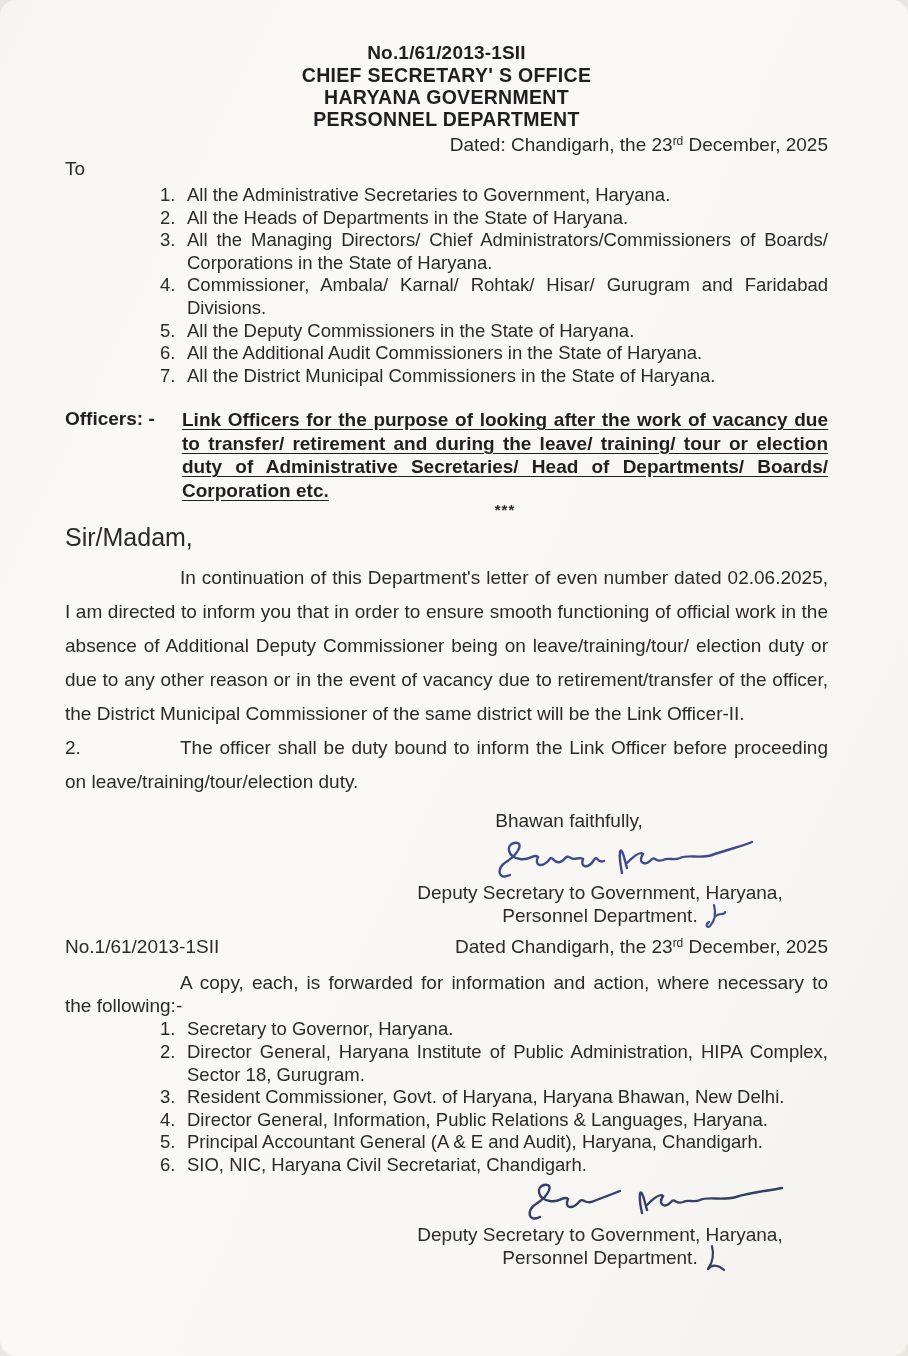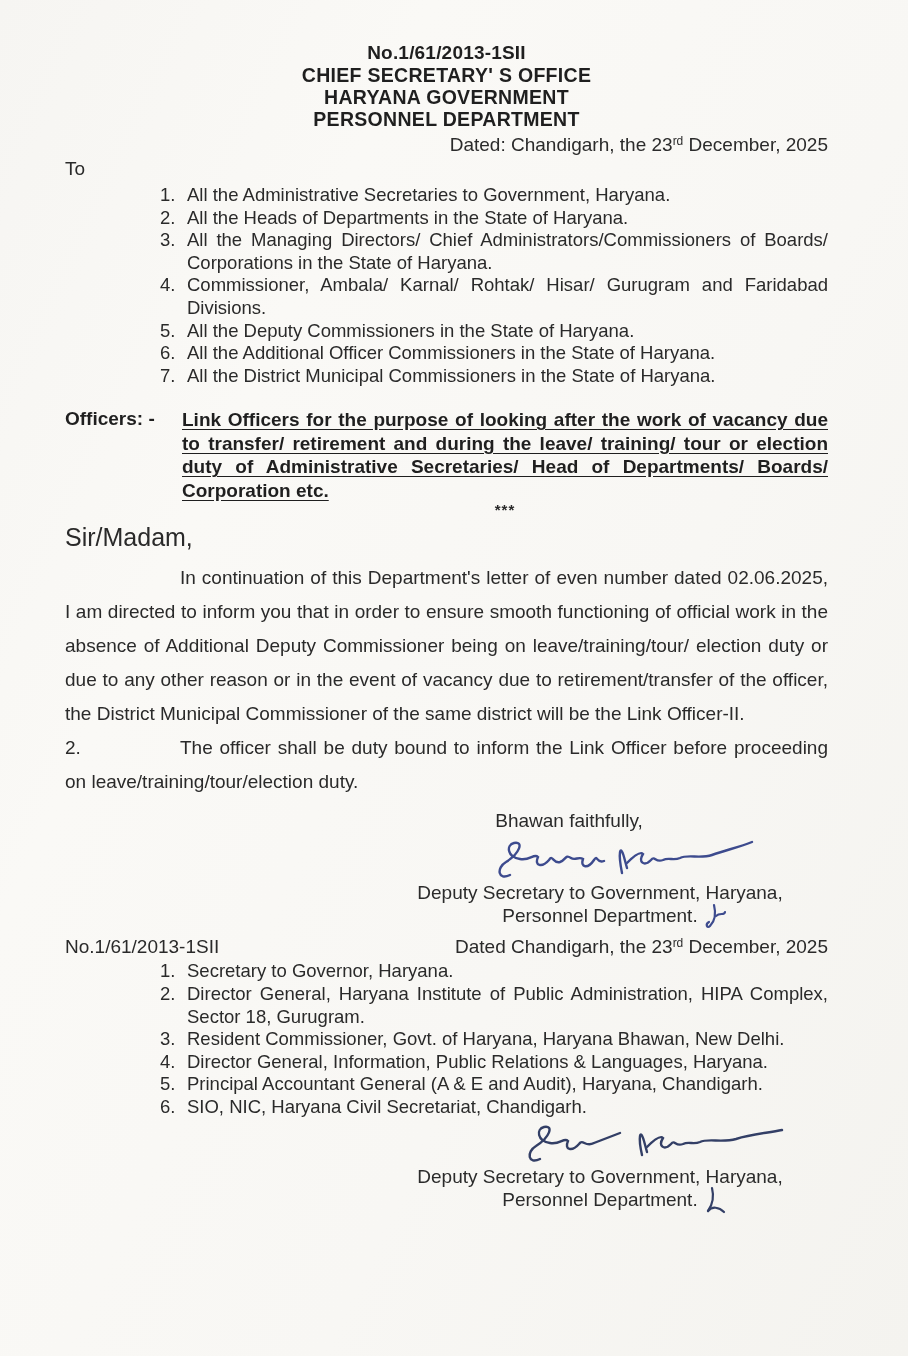--- a/index.html
+++ b/index.html
@@ -10,20 +10,21 @@
   }
   .page{
     position:relative;
     width:908px;height:1356px;
     margin:0 auto;
     background:linear-gradient(115deg,#f6f5f2 0%,#faf9f6 28%,#f8f7f4 62%,#f4f3ef 100%);
     color:#2a2a2a;
     overflow:hidden;
     box-sizing:border-box;
     padding:42px 80px 0 65px;
+    border-radius:16px;
   }
   .center{text-align:center;}
   .ref-head{
     font-weight:bold;font-size:19px;line-height:22px;color:#1f1f1f;
     letter-spacing:.2px;
   }
   .org-line{
     font-weight:bold;font-size:19.5px;line-height:22px;color:#1f1f1f;
     letter-spacing:.3px;
   }
@@ -95,21 +96,21 @@
     <div class="li">
         <span class="num">4.</span>
         <span class="li-text">Commissioner, Ambala/ Karnal/ Rohtak/ Hisar/ Gurugram and Faridabad Divisions.</span>
       </div>
     <div class="li">
         <span class="num">5.</span>
         <span class="li-text">All the Deputy Commissioners in the State of Haryana.</span>
       </div>
     <div class="li">
         <span class="num">6.</span>
-        <span class="li-text">All the Additional Officer Commissioners in the State of Haryana.</span>
+        <span class="li-text">All the Additional Audit Commissioners in the State of Haryana.</span>
       </div>
     <div class="li">
         <span class="num">7.</span>
         <span class="li-text">All the District Municipal Commissioners in the State of Haryana.</span>
       </div>
   </div>
 
   <div class="subject-row">
     <span class="subject-label">Officers: -</span>
     <span class="subject-text">Link Officers for the purpose of looking after the work of vacancy due to transfer/ retirement and during the leave/ training/ tour or election duty of Administrative Secretaries/ Head of Departments/ Boards/ Corporation etc.</span>
@@ -143,20 +144,21 @@
             </g>
           </svg></span>
     </div>
   </div>
 
   <div class="ref-row">
     <span>No.1/61/2013-1SII</span>
     <span><span>Dated Chandigarh, the 23</span><sup>rd</sup><span> December, 2025</span></span>
   </div>
 
+  <p class="copy-para" style="margin-bottom:1px;">A copy, each, is forwarded for information and action, where necessary to the following:-</p>
 
   <div class="num-list" style="margin-top:1px;">
     <div class="li">
         <span class="num">1.</span>
         <span class="li-text">Secretary to Governor, Haryana.</span>
       </div>
     <div class="li">
         <span class="num">2.</span>
         <span class="li-text">Director General, Haryana Institute of Public Administration, HIPA Complex, Sector 18, Gurugram.</span>
       </div>

